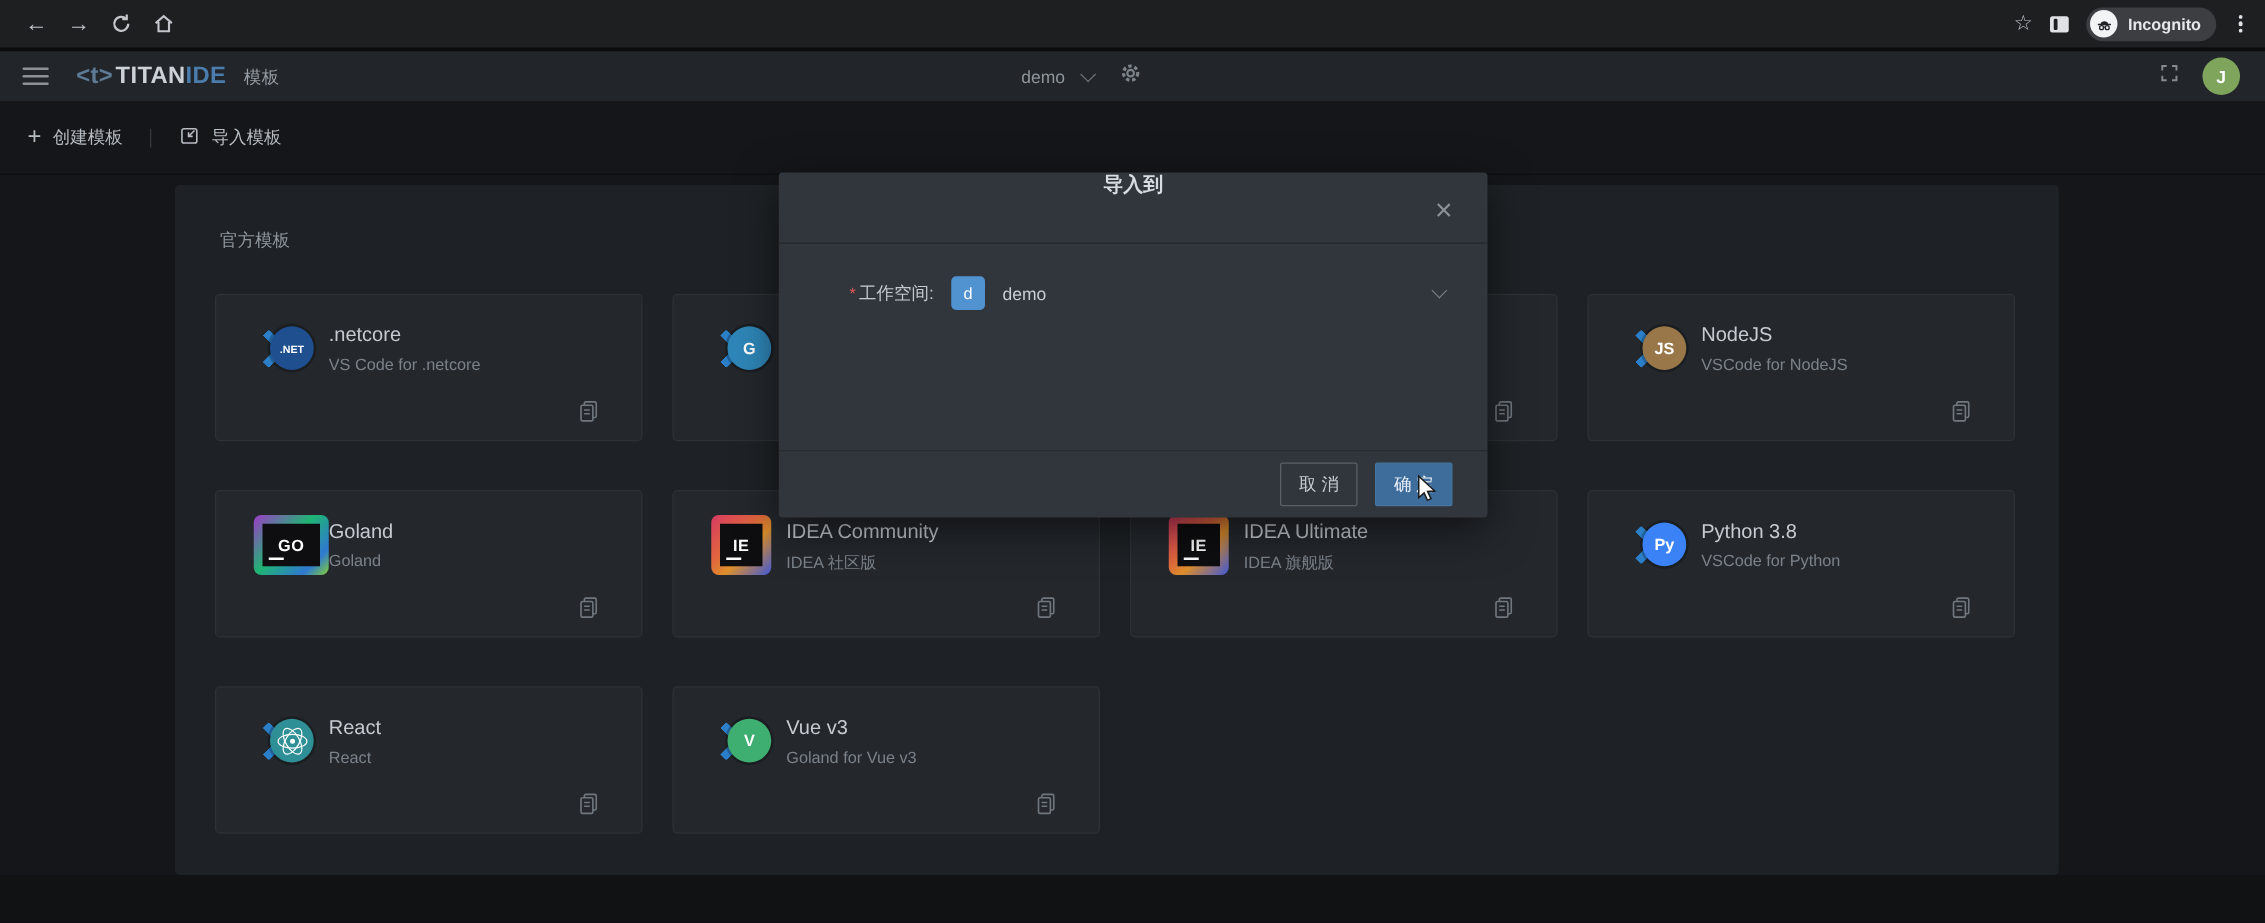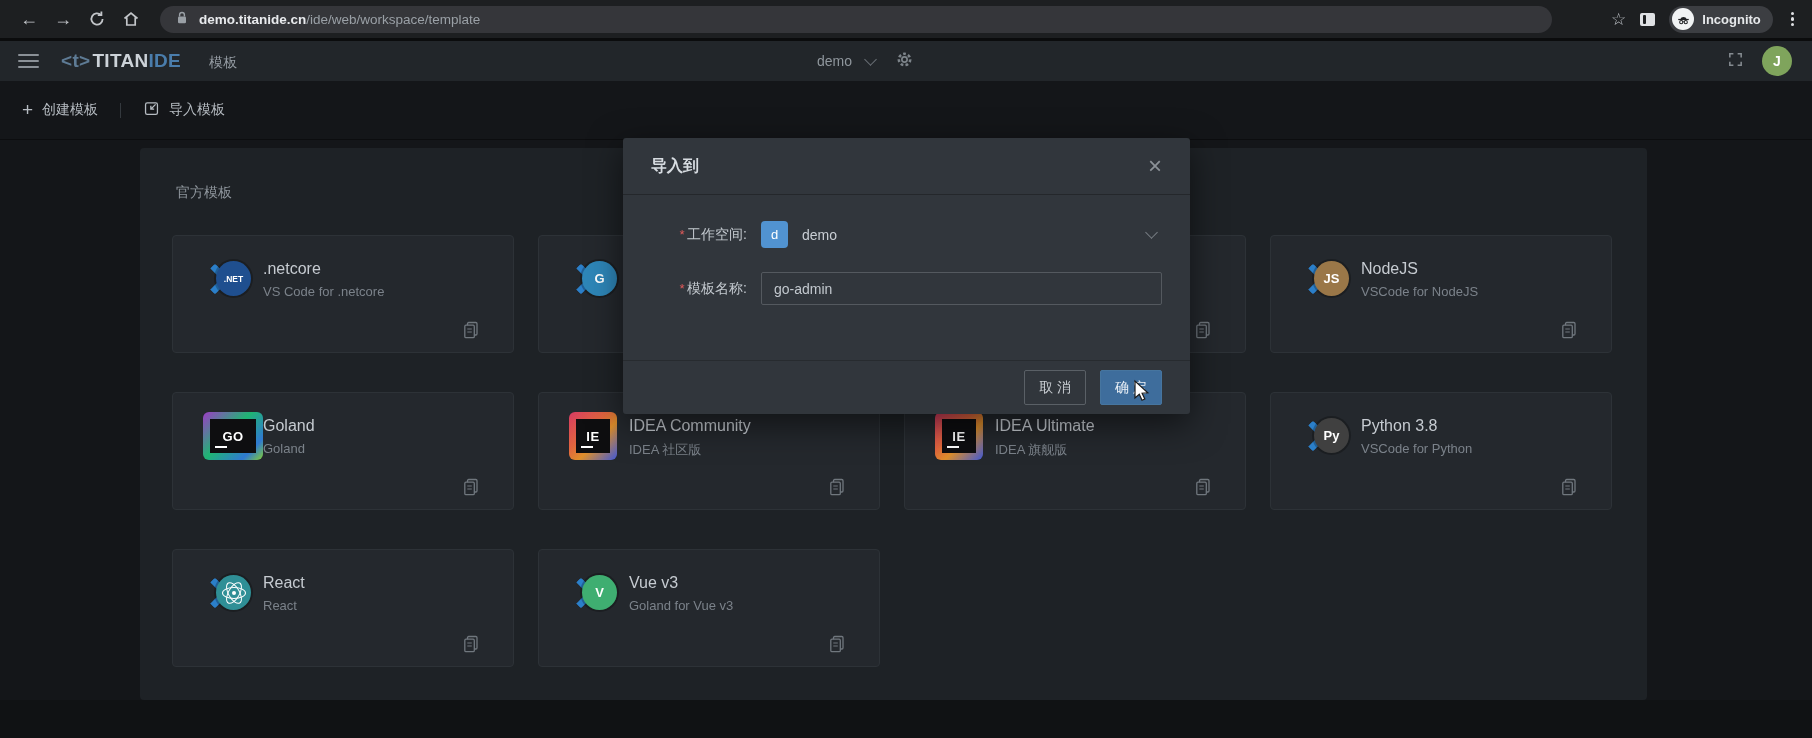--- a/index.html
+++ b/index.html
@@ -29,21 +29,21 @@
   
   .gapline{position:absolute;left:0;top:38px;right:0;height:3px;background:#0b0c0d;}
   .appbar{position:absolute;left:0;top:41px;right:0;height:40px;background:#22262a;
           display:flex;align-items:center;padding:0 12px;box-sizing:border-box;}
   .hamb{display:flex;flex-direction:column;gap:4px;padding:6px;}
   .hamb i{width:21px;height:2px;background:#8b9197;border-radius:1px;}
   .logo{display:flex;align-items:baseline;margin-left:16px;font-weight:bold;font-size:19px;letter-spacing:.3px;}
   .logo-angle{color:#5e7b95;}
   .logo-name{color:#ccd2d8;margin-left:2px;}
   .logo-suffix{color:#4a7dac;}
-  .page-label{color:#969da4;font-size:14px;margin-left:28px;font-weight:normal;}
+  .page-label{color:#969da4;font-size:14px;margin-left:14px;font-weight:normal;}
   .hdr-center{position:absolute;left:817px;top:0;height:40px;display:flex;align-items:center;gap:20px;}
   .ws-select{display:flex;align-items:center;gap:14px;color:#8f969c;font-size:14px;}
   .chev{width:8px;height:8px;border-right:1.6px solid #6b7177;border-bottom:1.6px solid #6b7177;
         transform:rotate(45deg);margin-top:-4px;}
   .hdr-right{margin-left:auto;display:flex;align-items:center;gap:18px;padding-right:8px;}
 
   
   .toolbar{position:absolute;left:0;top:81px;right:0;height:59px;display:flex;align-items:center;
            padding:0 22px;box-sizing:border-box;gap:22px;border-bottom:1px solid #0c0d0f;}
   .toolbtn{display:flex;align-items:center;gap:9px;color:#b6bcc2;font-size:14px;}
@@ -77,21 +77,21 @@
   
   .jb{border-radius:6px;}
   .jb .jb-in{position:absolute;left:7px;top:7px;right:7px;bottom:7px;background:#0e0e10;
       display:flex;align-items:center;justify-content:center;color:#fff;font-weight:bold;
       font-size:13px;letter-spacing:.5px;}
   .jb .jb-in:after{content:"";position:absolute;left:5px;bottom:5px;width:12px;height:2px;background:#fff;}
 
   
   .modal{position:absolute;left:623px;top:138px;width:567px;height:276px;background:#31363c;
          border-radius:3px;box-shadow:0 10px 34px rgba(0,0,0,.55);z-index:10;}
-  .modal-head{height:57px;display:flex;align-items:center;padding:0 28px;border-bottom:1px solid #24272b;box-sizing:border-box;}
+  .modal-head{height:57px;display:flex;align-items:center;padding:0 28px;border-bottom:1px solid #24272b;box-sizing:border-box;flex-direction:column;}
   .modal-title{color:#d7dce1;font-size:16px;font-weight:bold;}
   .modal-close{margin-left:auto;color:#8b9197;font-size:24px;line-height:20px;}
   .modal-body{padding:26px 28px 0;}
   .frow{display:flex;align-items:center;margin-bottom:24px;position:relative;}
   .flabel{width:96px;text-align:right;color:#c3c9cf;font-size:14px;margin-right:14px;flex:0 0 auto;}
   .req{color:#e05a5a;margin-right:3px;font-size:13px;}
   .ws-badge{width:27px;height:27px;border-radius:4px;background:#5193d1;color:#fff;font-size:13px;
             display:flex;align-items:center;justify-content:center;margin-right:14px;}
   .ws-value{color:#c9ced4;font-size:14px;}
   .frow .chev{position:absolute;right:6px;border-color:#787e84;}
@@ -123,31 +123,20 @@
       <svg width="18" height="18" viewBox="0 0 18 18">
           <path d="M14.6 9a5.6 5.6 0 1 1-1.7-4" fill="none" stroke="#c2c5c9" stroke-width="1.8"></path>
           <path d="M13.4 1.6v3.6H9.8" fill="none" stroke="#c2c5c9" stroke-width="1.8"></path>
         </svg>
     </span>
     <span class="navbtn">
       <svg width="18" height="18" viewBox="0 0 18 18">
           <path d="M2.5 8.5L9 3l6.5 5.5M4.8 7.6V15h8.4V7.6" fill="none" stroke="#c2c5c9" stroke-width="1.7"></path>
         </svg>
     </span>
-    <div class="url-pill">
-      <span>
-        <svg width="16" height="17" viewBox="0 0 18 18">
-            <rect x="4.5" y="8" width="9" height="7.5" rx="1.5" fill="#9aa0a6"></rect>
-            <path d="M6.3 8V6a2.7 2.7 0 0 1 5.4 0v2" fill="none" stroke="#9aa0a6" stroke-width="1.6"></path>
-          </svg>
-      </span>
-      <span class="url-text">
-        <span class="url-domain">demo.titanide.cn</span><span class="url-path">/ide/web/workspace/template</span>
-      </span>
-    </div>
     <div class="chrome-right">
       <span class="star">☆</span>
       <span class="panel-icon"></span>
       <span class="incog">
         <span class="incog-circle">
           <svg width="15" height="15" viewBox="0 0 20 20">
               <path d="M3 10h14" stroke="#202124" stroke-width="1.6"></path>
               <path d="M6 9.6c.3-3.8 7.7-3.8 8 0z" fill="#202124"></path>
               <circle cx="7" cy="13.5" r="2.1" fill="none" stroke="#202124" stroke-width="1.4"></circle>
               <circle cx="13" cy="13.5" r="2.1" fill="none" stroke="#202124" stroke-width="1.4"></circle>
@@ -314,21 +303,21 @@
         <svg width="20" height="20" viewBox="0 0 20 20">
               <rect x="6.5" y="2.5" width="9.5" height="12.5" rx="1.2" fill="none" stroke="#70777e" stroke-width="1.3"></rect>
               <rect x="3.8" y="5.2" width="9.5" height="12.5" rx="1.2" fill="#24282d" stroke="#70777e" stroke-width="1.3"></rect>
               <path d="M6.3 9h4.5M6.3 12h4.5" stroke="#70777e" stroke-width="1.2"></path>
             </svg>
       </span>
     </div>
         <div class="card">
       <span class="card-icon vs">
             <span class="vs-chev"></span>
-            <span class="vs-badge" style="background: #404040;">Py</span>
+            <span class="vs-badge" style="background: #3b82f6;">Py</span>
           </span>
       <span class="card-title">Python 3.8</span>
       <span class="card-subtitle">VSCode for Python</span>
       <span class="doc">
         <svg width="20" height="20" viewBox="0 0 20 20">
               <rect x="6.5" y="2.5" width="9.5" height="12.5" rx="1.2" fill="none" stroke="#70777e" stroke-width="1.3"></rect>
               <rect x="3.8" y="5.2" width="9.5" height="12.5" rx="1.2" fill="#24282d" stroke="#70777e" stroke-width="1.3"></rect>
               <path d="M6.3 9h4.5M6.3 12h4.5" stroke="#70777e" stroke-width="1.2"></path>
             </svg>
       </span>
@@ -379,24 +368,20 @@
       <span class="modal-title">导入到</span>
       <span class="modal-close">×</span>
     </div>
     <div class="modal-body">
       <div class="frow">
         <span class="flabel"><i class="req">*</i><span>工作空间:</span></span>
         <span class="ws-badge">d</span>
         <span class="ws-value">demo</span>
         <span class="chev"></span>
       </div>
-      <div class="frow">
-        <span class="flabel"><i class="req">*</i><span>模板名称:</span></span>
-        <input class="tpl-input" type="text" value="go-admin" style="">
-      </div>
     </div>
     <div class="modal-foot">
       <span class="btn btn-cancel">取 消</span>
       <span class="btn btn-confirm">确 定</span>
     </div>
   </div>
 
   <span class="cursor">
     <svg width="22" height="24" viewBox="0 0 22 24">
         <path d="M5 2 L5 19 L9.3 15.3 L12 21.3 L14.8 20 L12.1 14.2 L17.8 13.8 Z" fill="#ffffff" stroke="#1a1a1a" stroke-width="1.2"></path>

